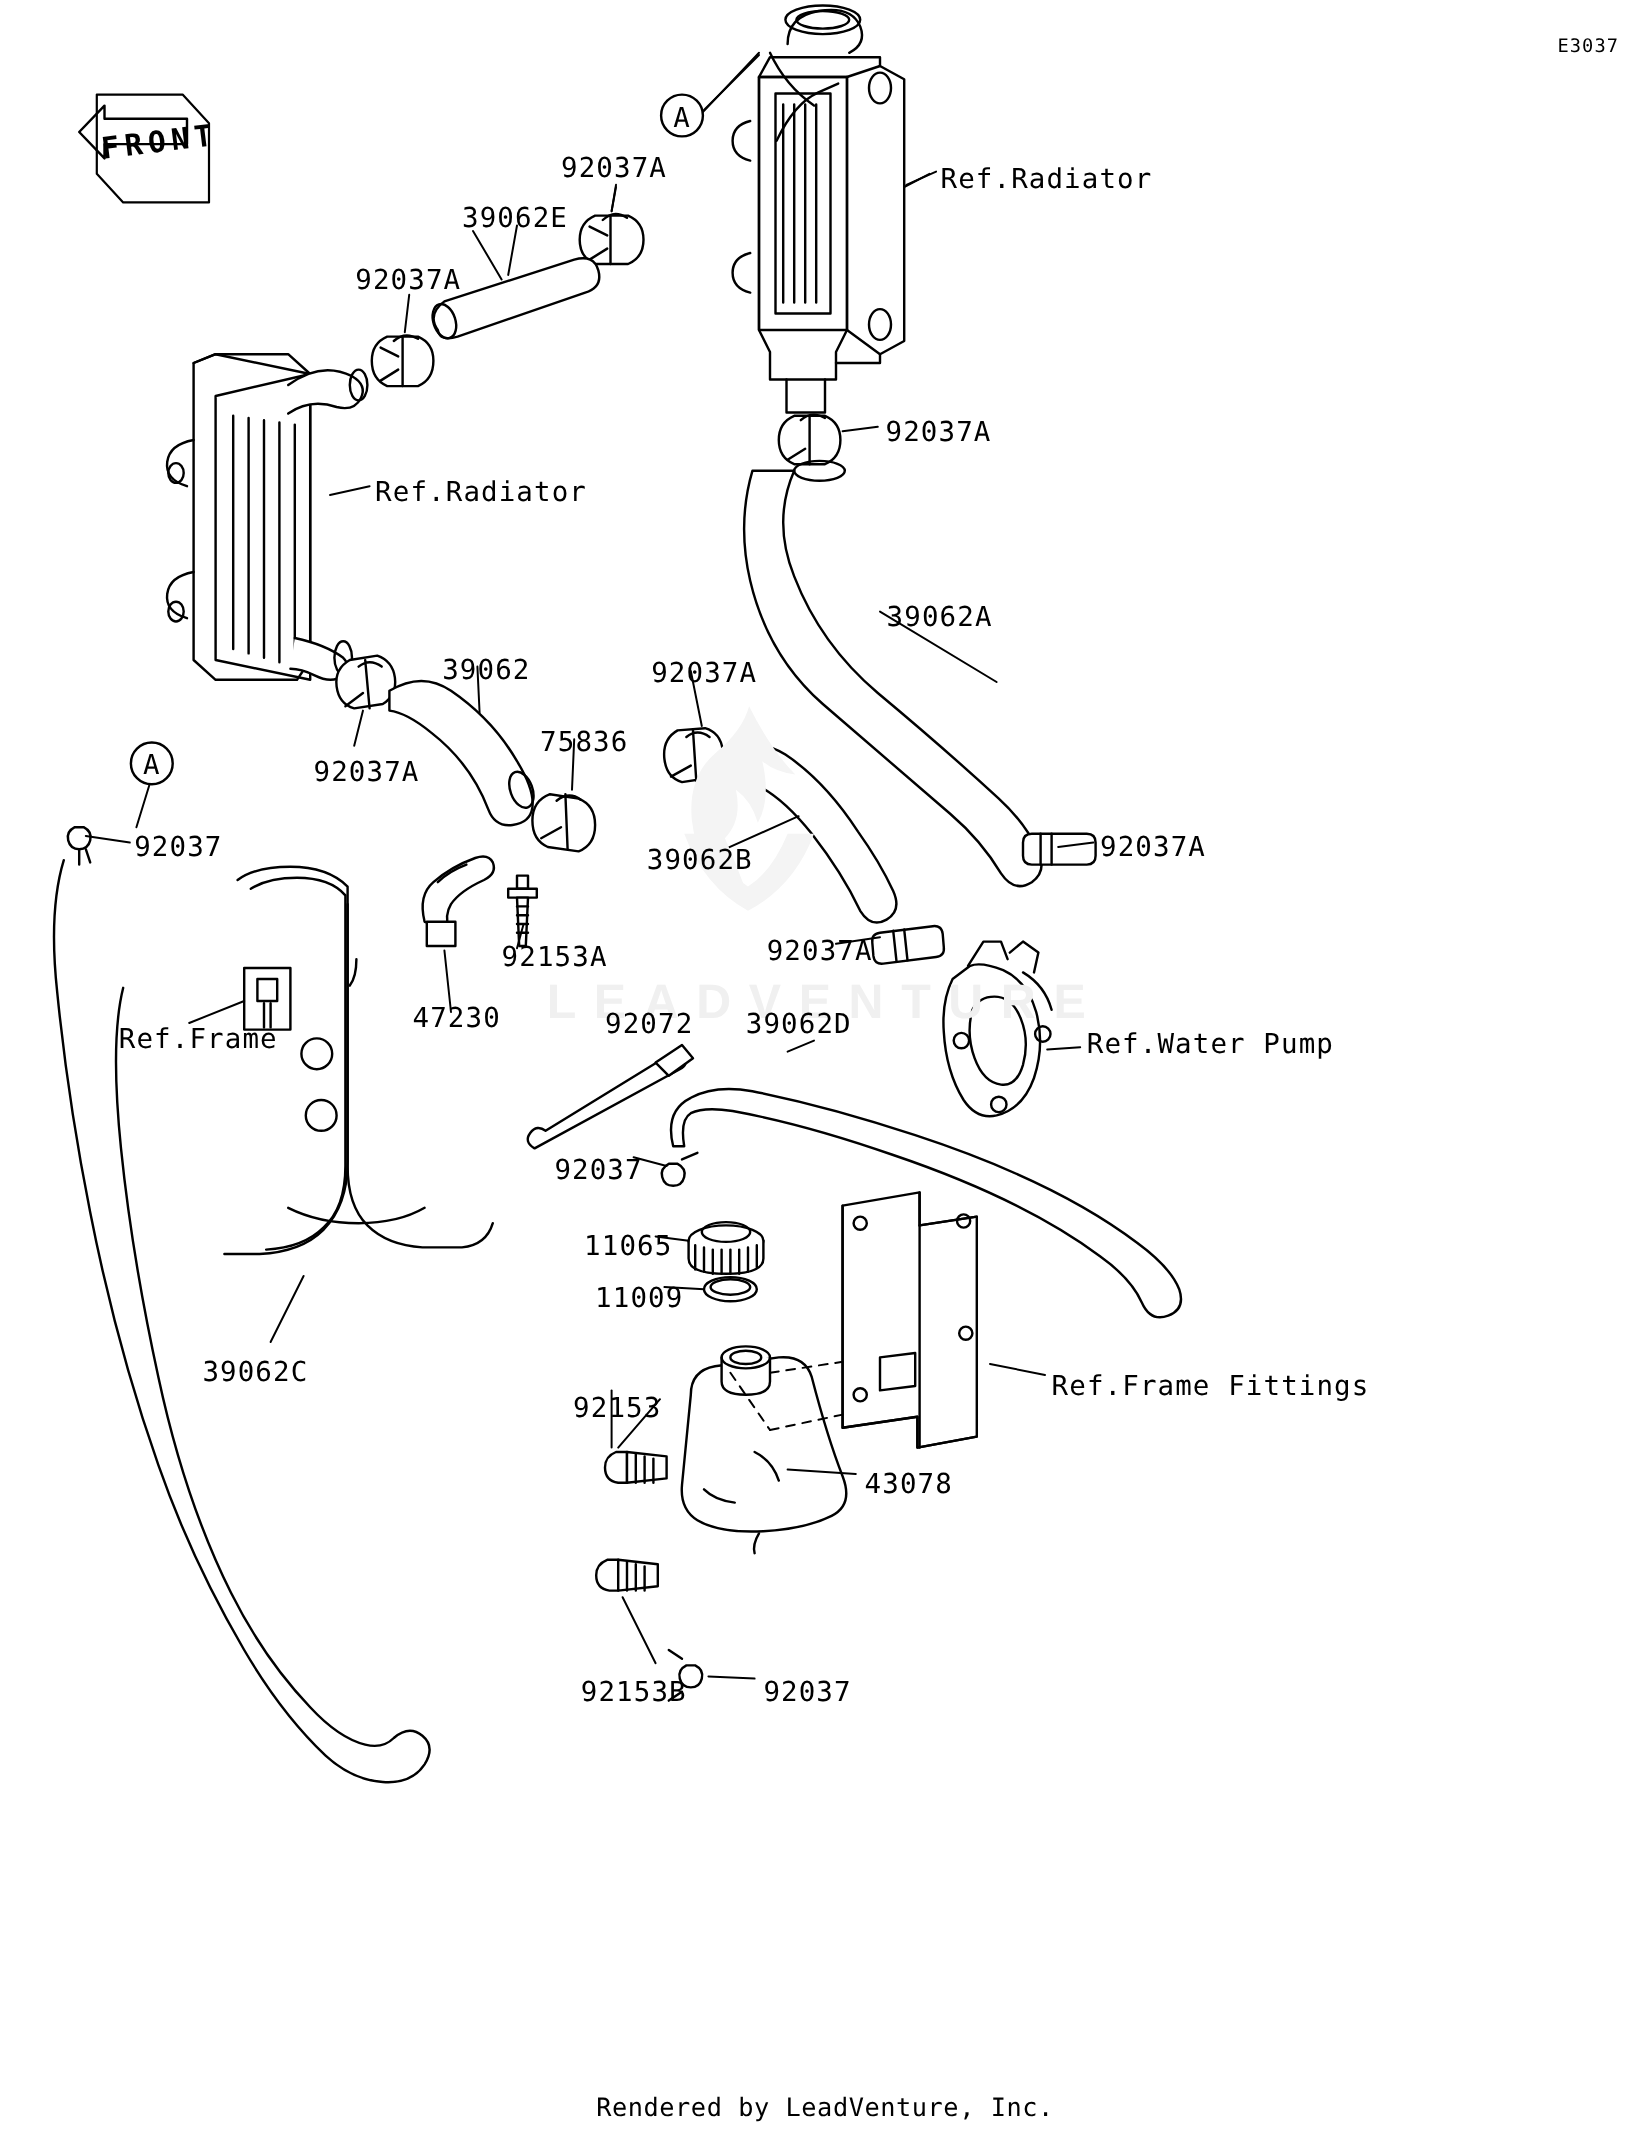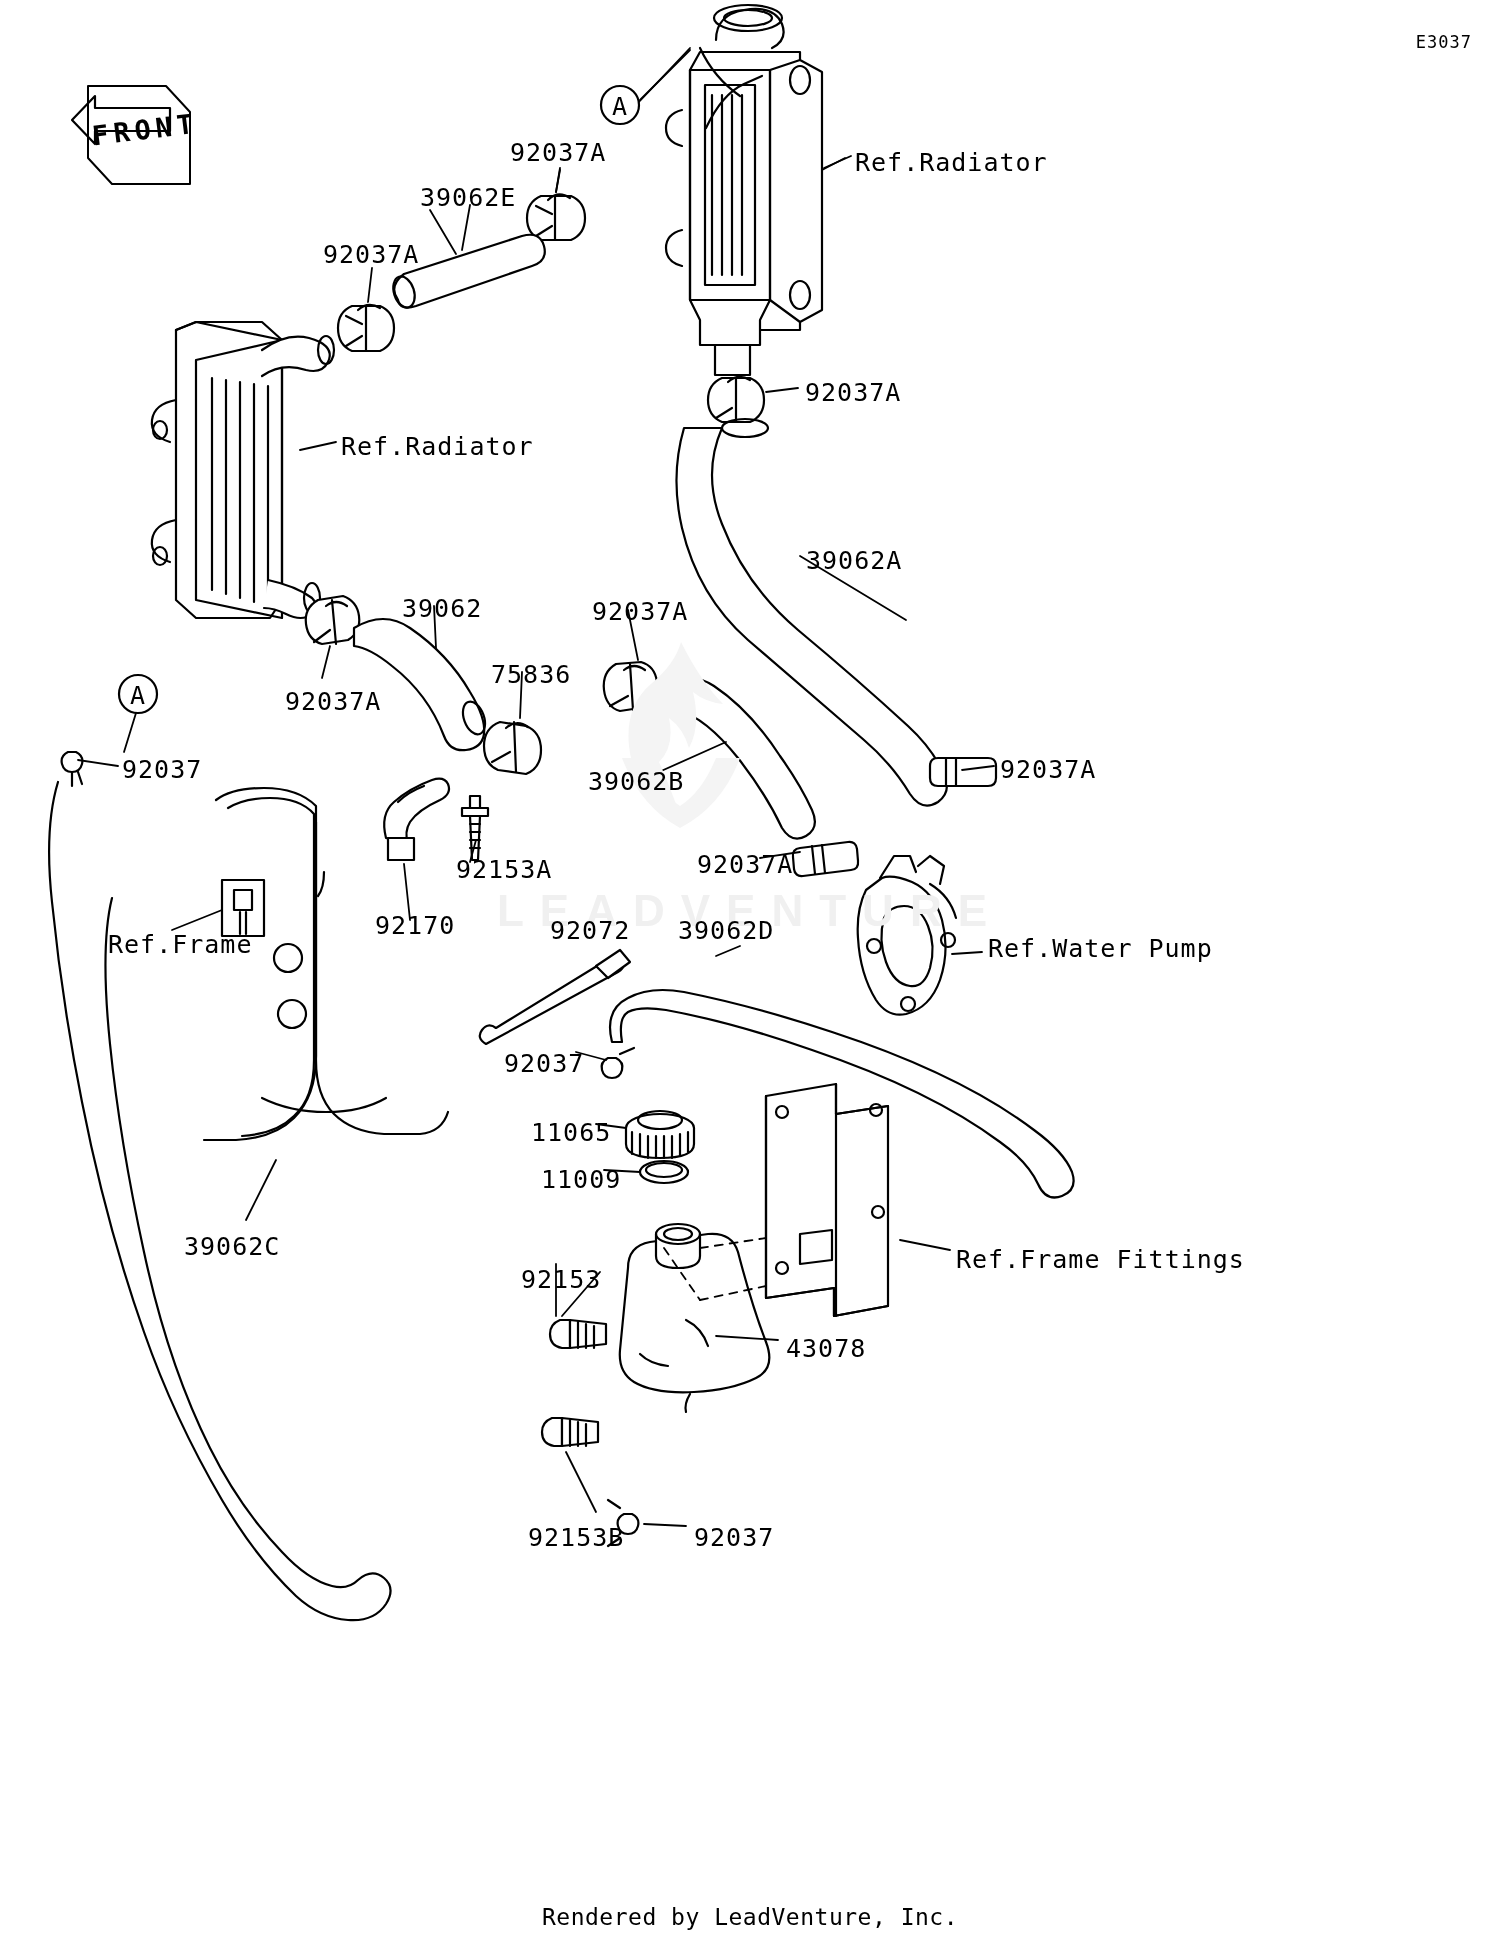--- a/index.html
+++ b/index.html
@@ -328,21 +328,21 @@
   <div class="lbl" style="left:592px;top:597px">92037A</div>
   <div class="lbl" style="left:491px;top:660px">75836</div>
   <div class="lbl" style="left:285px;top:687px">92037A</div>
   <div class="lbl" style="left:122px;top:755px">92037</div>
   <div class="lbl" style="left:588px;top:767px">39062B</div>
   <div class="lbl" style="left:1000px;top:755px">92037A</div>
   <div class="lbl" style="left:697px;top:850px">92037A</div>
   <div class="lbl" style="left:456px;top:855px">92153A</div>
   <div class="lbl" style="left:550px;top:916px">92072</div>
   <div class="lbl" style="left:678px;top:916px">39062D</div>
-  <div class="lbl" style="left:375px;top:911px">92170</div>
+  <div class="lbl" style="left:375px;top:911px">47230</div>
   <div class="lbl" style="left:108px;top:930px">Ref.Frame</div>
   <div class="lbl" style="left:988px;top:934px">Ref.Water Pump</div>
   <div class="lbl" style="left:504px;top:1049px">92037</div>
   <div class="lbl" style="left:531px;top:1118px">11065</div>
   <div class="lbl" style="left:541px;top:1165px">11009</div>
   <div class="lbl" style="left:956px;top:1245px">Ref.Frame Fittings</div>
   <div class="lbl" style="left:184px;top:1232px">39062C</div>
   <div class="lbl" style="left:521px;top:1265px">92153</div>
   <div class="lbl" style="left:786px;top:1334px">43078</div>
   <div class="lbl" style="left:528px;top:1523px">92153B</div>

